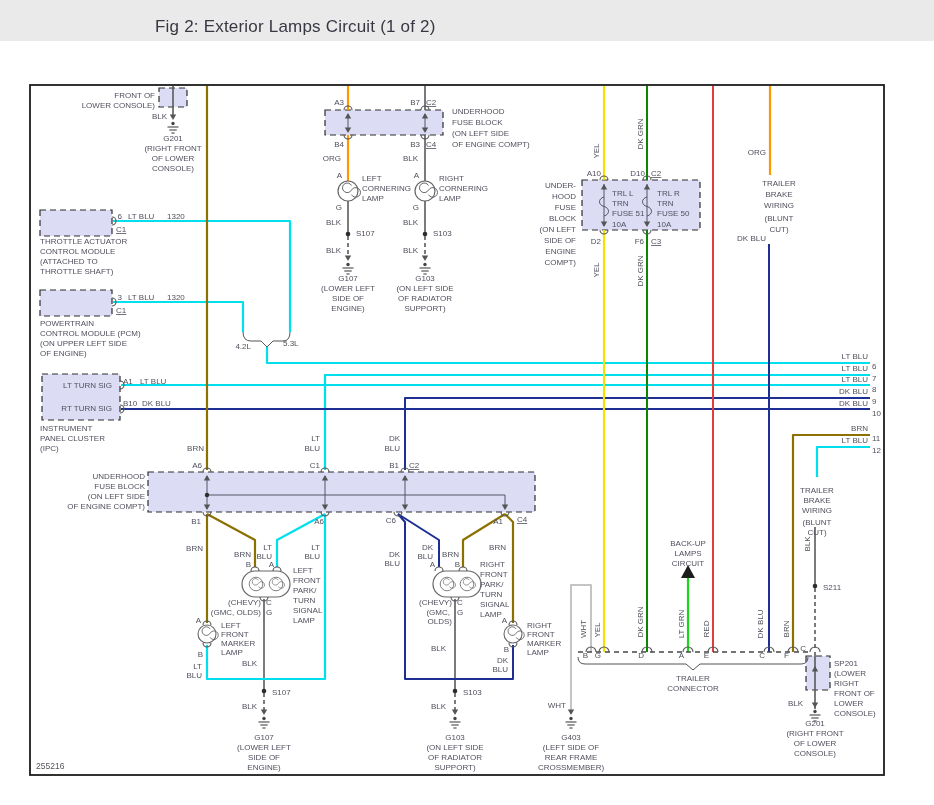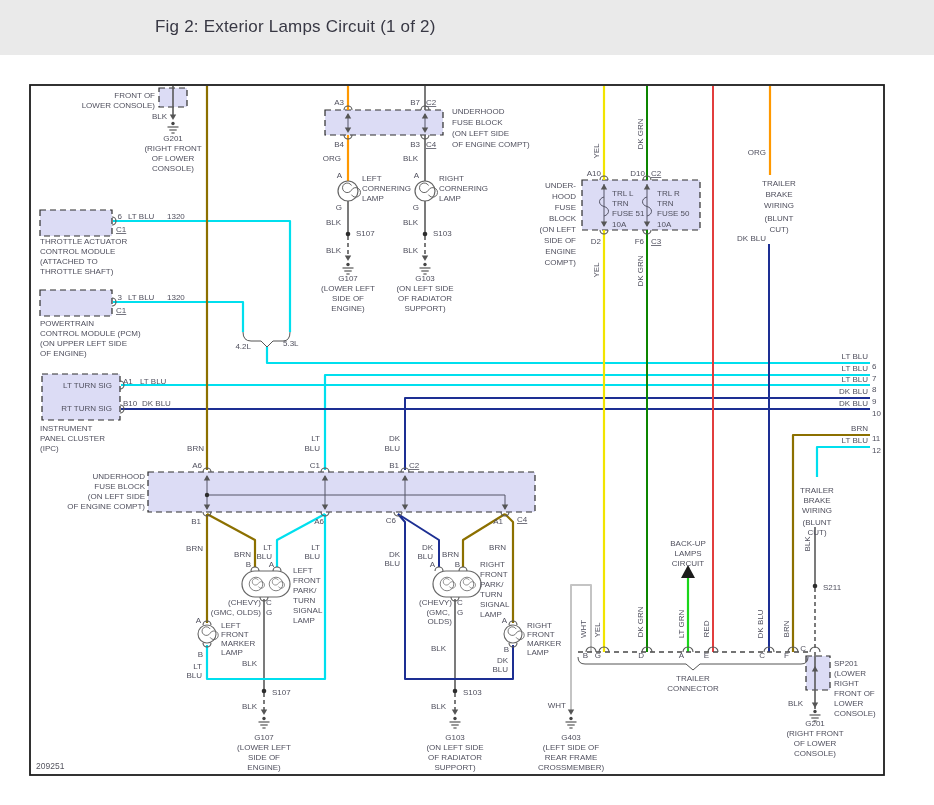--- a/index.html
+++ b/index.html
@@ -1,17 +1,17 @@
 <!DOCTYPE html>
 <html style="--header-bg: #eaeaea; --block-fill: #dcdcf5; --text: #50505e; --lt-blu: #00dfee; --dk-blu: #1d2f93; --brn: #8c7000; --yel: #f2e400; --dk-grn: #0c8500; --lt-grn: #1ad61a; --red: #e23d3d; --org: #ff9800; --wht: #c4c4c4; --blk: #5a5a5a;"><head>
 <meta charset="utf-8">
 <style>
   html,body{margin:0;padding:0;background:#fff;width:934px;height:805px;overflow:hidden;}
   .page{position:relative;width:934px;height:805px;font-family:"Liberation Sans",sans-serif;}
-  .titlebar{position:absolute;left:0;top:0;width:934px;height:55px;background:var(--header-bg,#eaeaea);}
+  .titlebar{position:absolute;left:0;top:0;width:934px;height:41px;background:var(--header-bg,#eaeaea);}
   .titlebar h1{position:absolute;left:155px;top:17px;margin:0;font-size:17px;font-weight:400;color:#383844;letter-spacing:.2px;}
   .figid{position:absolute;left:36px;top:761px;font-size:8.5px;color:#55555f;}
   svg{position:absolute;left:0;top:0;}
   .frame{fill:none;stroke:#1c1c1c;stroke-width:1.8;}
   .blk-box{fill:var(--block-fill,#dcdcf5);stroke:#2e2e2e;stroke-width:1.2;stroke-dasharray:6 4;}
   .wire{fill:none;stroke-width:2.2;stroke-linejoin:round;}
   .w-ltblu{stroke:var(--lt-blu,#00dfee);}
   .w-dkblu{stroke:var(--dk-blu,#1d2f93);stroke-width:2;}
   .w-brn{stroke:var(--brn,#8c7000);}
   .w-yel{stroke:var(--yel,#f2e400);}
@@ -478,14 +478,14 @@
         <text x="834" y="706" class="lbl">LOWER</text>
         <text x="834" y="716" class="lbl">CONSOLE)</text>
         <text x="803" y="706" class="lbl" text-anchor="end">BLK</text>
         <text x="815" y="726" class="lbl" text-anchor="middle">G201</text>
         <text x="815" y="736" class="lbl" text-anchor="middle">(RIGHT FRONT</text>
         <text x="815" y="746" class="lbl" text-anchor="middle">OF LOWER</text>
         <text x="815" y="756" class="lbl" text-anchor="middle">CONSOLE)</text>
       </g>
   </svg>
 
-  <div class="figid">209251</div>
+  <div class="figid">255216</div>
 </div>
 
 </body></html>

